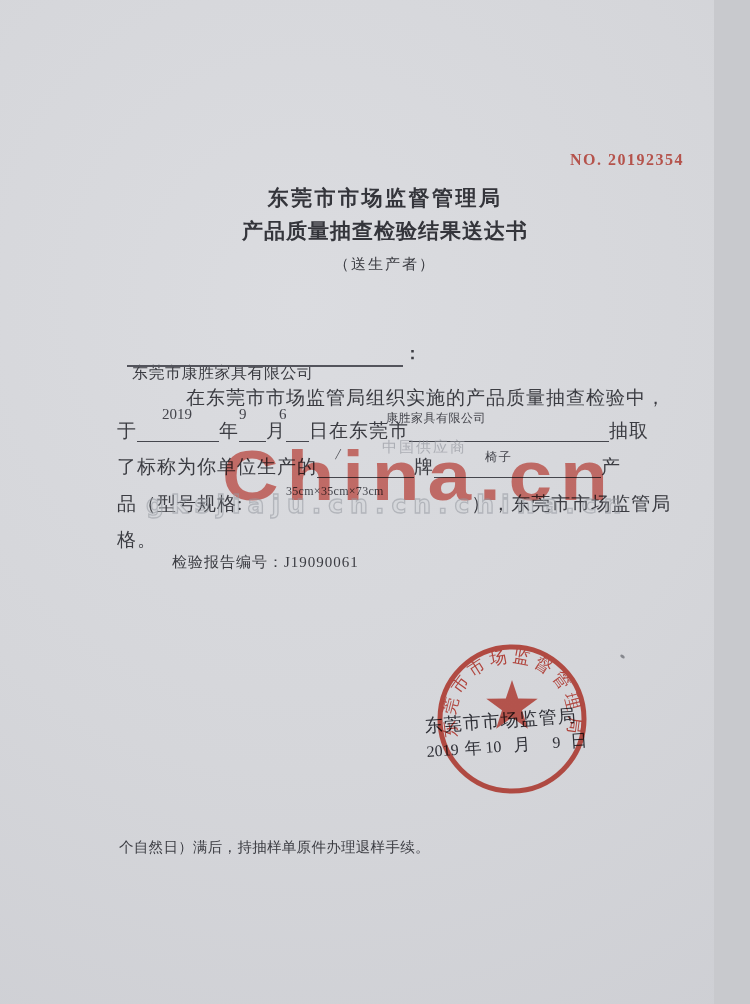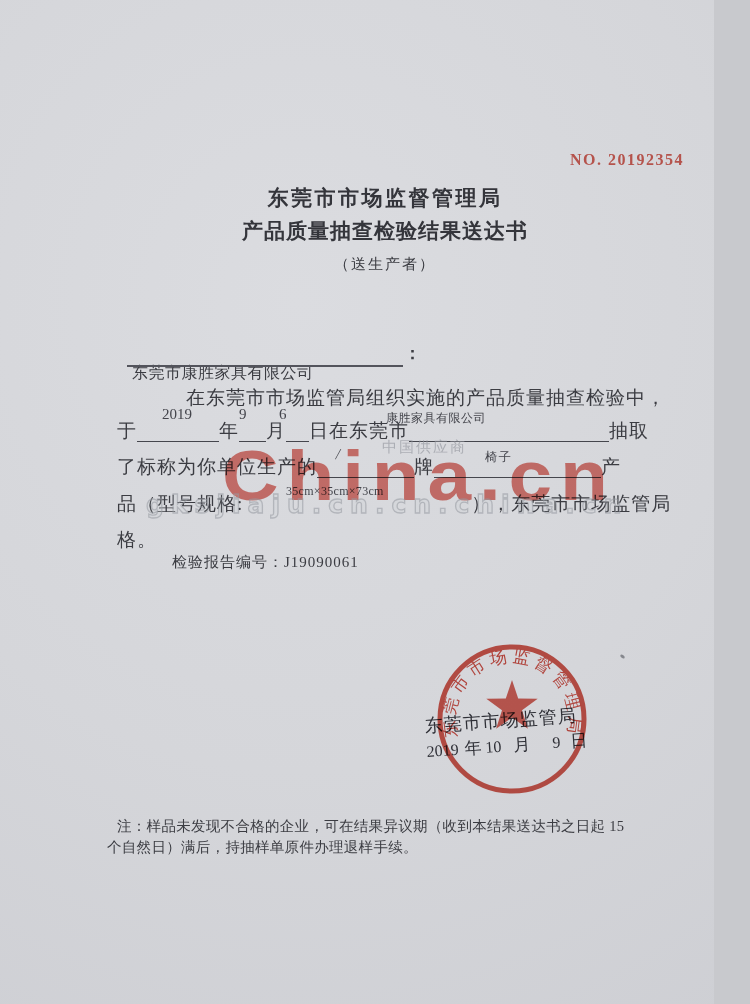--- a/index.html
+++ b/index.html
@@ -30,21 +30,21 @@
   .fill-year{left:162px;top:406px;font-size:15px;}
   .fill-month{left:239px;top:406px;font-size:15px;}
   .fill-day{left:279px;top:406px;font-size:15px;}
   .fill-place{left:386px;top:410px;font-size:12px;letter-spacing:0.5px;}
   .fill-brand{left:336px;top:446px;font-size:15px;transform:skewX(-12deg);}
   .fill-product{left:485px;top:449px;font-size:12.5px;letter-spacing:1px;}
   .fill-spec{left:286px;top:484px;font-size:12px;letter-spacing:0.3px;}
   .line5{left:117px;top:527px;font-size:19px;letter-spacing:1px;}
   .report{left:172px;top:553px;font-size:15px;letter-spacing:1px;}
   .note1{left:117px;top:817px;font-size:14.5px;letter-spacing:0.3px;}
-  .note2{left:107px;top:838px;font-size:14.5px;letter-spacing:0.3px;font-family:Liberation Mono, monospace;}
+  .note2{left:119px;top:838px;font-size:14.5px;letter-spacing:0.3px;font-family:Liberation Mono, monospace;}
   .sig{left:424px;top:714px;transform:rotate(-4deg);transform-origin:left top;color:#2f3037;}
   .sig-org{font-size:18px;letter-spacing:1px;}
   .sig-date{font-size:16px;margin-top:2px;}
   .sig-date .lbl{font-size:17px;}
   .ml6{margin-left:6px}.ml4{margin-left:4px}.ml12{margin-left:12px}.ml22{margin-left:22px}.ml10{margin-left:10px}
   .wm-supplier{left:382px;top:438px;font-size:15px;color:rgba(148,150,158,0.65);letter-spacing:2px;}
   .wm-brand{
     left:222px;top:441px;font-size:70px;line-height:70px;font-weight:bold;
     font-family:"Liberation Sans","DejaVu Sans",sans-serif;
     color:rgba(211,57,45,0.66);letter-spacing:7px;
@@ -111,21 +111,20 @@
   <div class="abs line5">格。</div>
   <div class="abs report">检验报告编号：J19090061</div>
 
   <div class="abs sig">
     <div class="sig-org">东莞市市场监管局</div>
     <div class="sig-date">
       <span>2019</span><span class="lbl ml6">年</span><span class="ml4">10</span><span class="lbl ml12">月</span><span class="ml22">9</span><span class="lbl ml10">日</span>
     </div>
   </div>
 
-  <div class="abs note1">注：样品未发现不合格的企业，可在结果异议期（收到本结果送达书之日起 15</div>
   <div class="abs note2">个自然日）满后，持抽样单原件办理退样手续。</div>
 
   <div class="abs wm-supplier">中国供应商</div>
   <div class="abs wm-brand">China.cn</div>
   <div class="abs wm-site">gksjiaju.cn.cn.china.cn</div>
 
   <div class="speck"></div>
 
   <svg class="seal" width="172" height="172" viewBox="0 0 172 172">
     <circle cx="86" cy="87" r="72" fill="none" stroke="#d04a3e" stroke-width="5"></circle>

